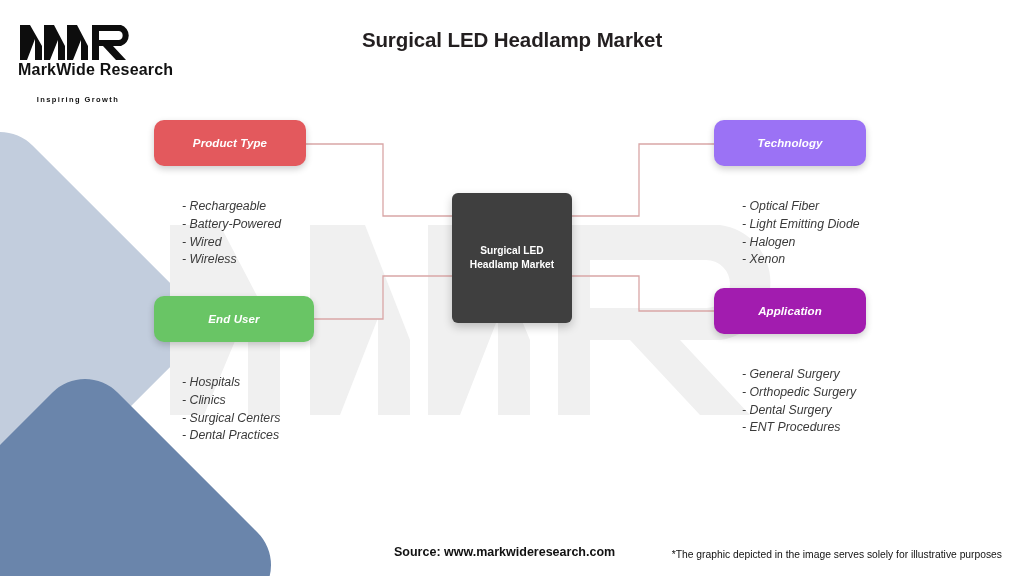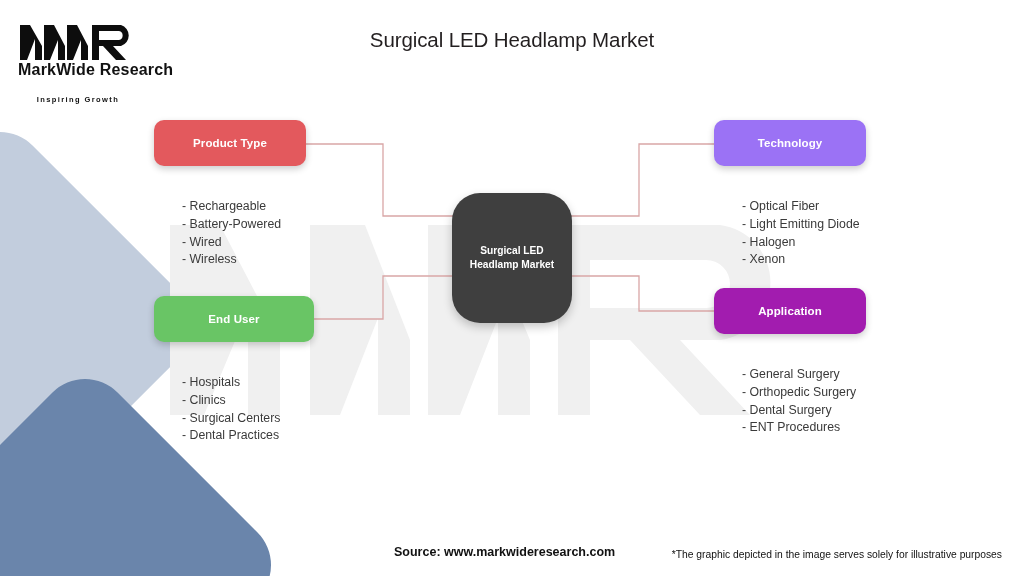--- a/index.html
+++ b/index.html
@@ -84,34 +84,35 @@
     white-space: nowrap;
   }
 
   .page-title {
     position: absolute;
     left: 0;
     right: 0;
     top: 28px;
     text-align: center;
     font-size: 20.5px;
-    font-weight: normal;
+    font-weight: bold;
     color: #231f20;
     letter-spacing: -0.1px;
   }
 
   
   .connectors {
     position: absolute;
     inset: 0;
   }
 
   
   .node {
     position: absolute;
+    font-style: italic;
   }
   .node-pill {
     border-radius: 10px;
     height: 46px;
     display: flex;
     align-items: center;
     justify-content: center;
     box-shadow: 0 3px 7px rgba(0,0,0,0.20);
   }
   .node-pill-label {
@@ -137,21 +138,21 @@
   #node-application  { left: 714px; top: 288px; width: 152px; }
 
   
   .center-node {
     position: absolute;
     left: 452px;
     top: 193px;
     width: 120px;
     height: 130px;
     background: #3f3f3f;
-    border-radius: 28px;
+    border-radius: 6px;
     display: flex;
     align-items: center;
     justify-content: center;
     box-shadow: 0 4px 10px rgba(0,0,0,0.22);
   }
   .center-label {
     color: #ffffff;
     font-size: 10.2px;
     font-weight: bold;
     text-align: center;

